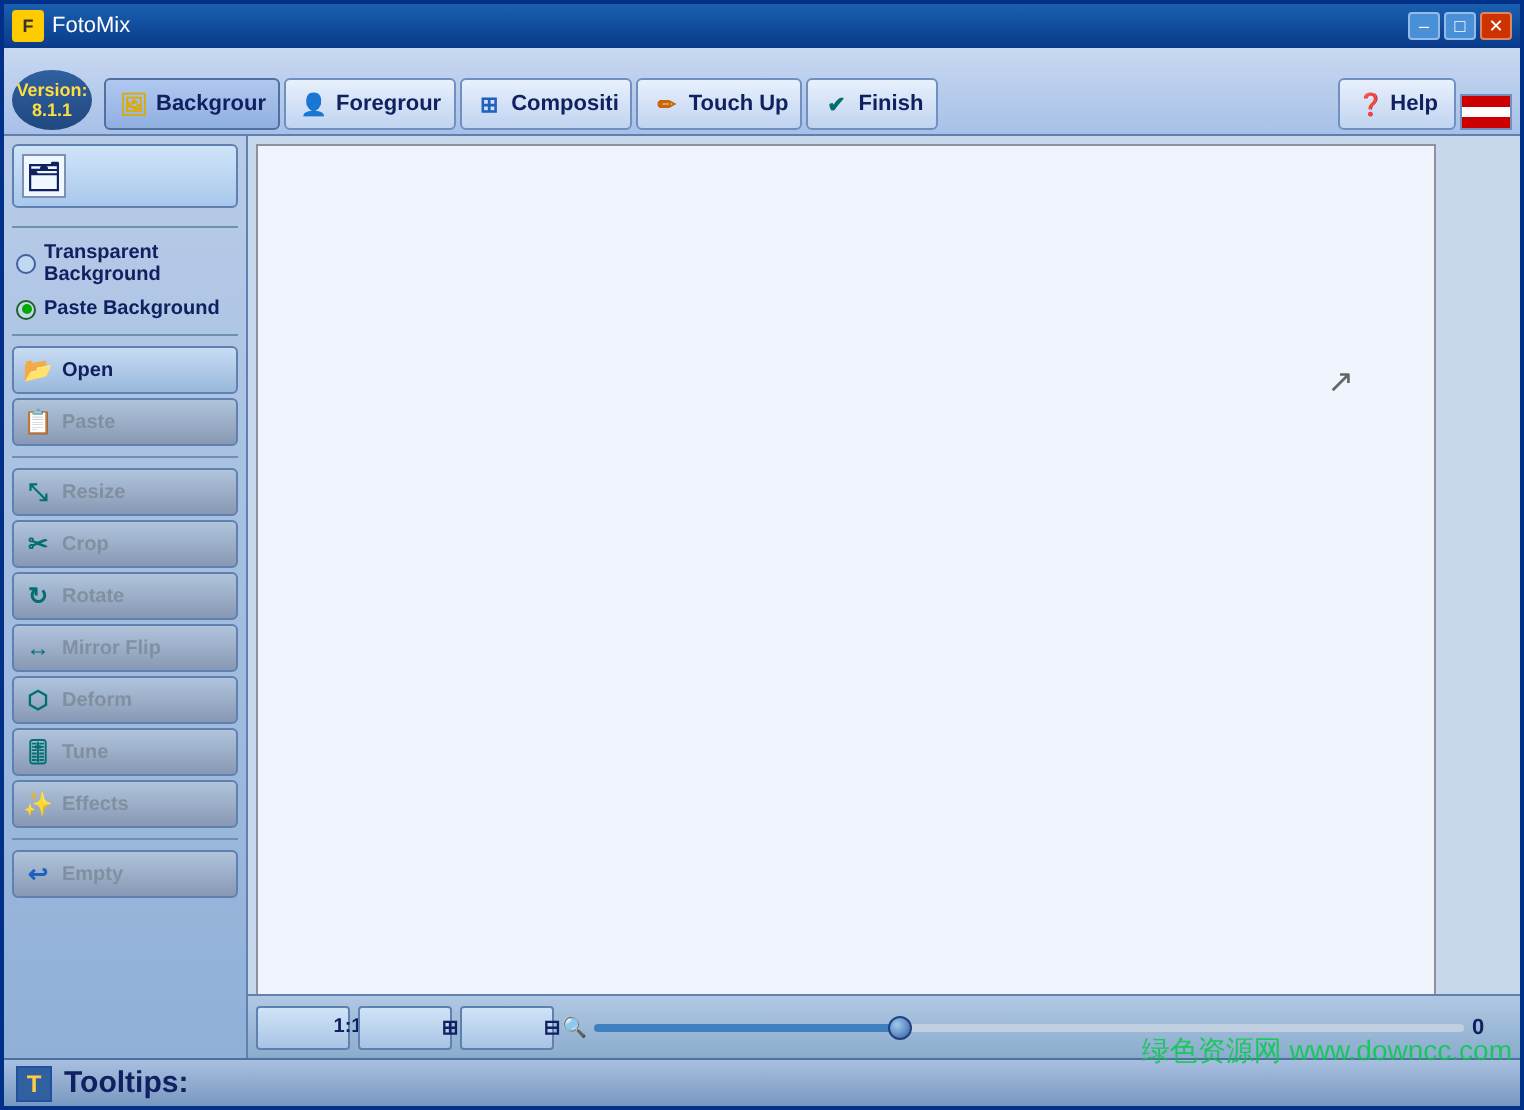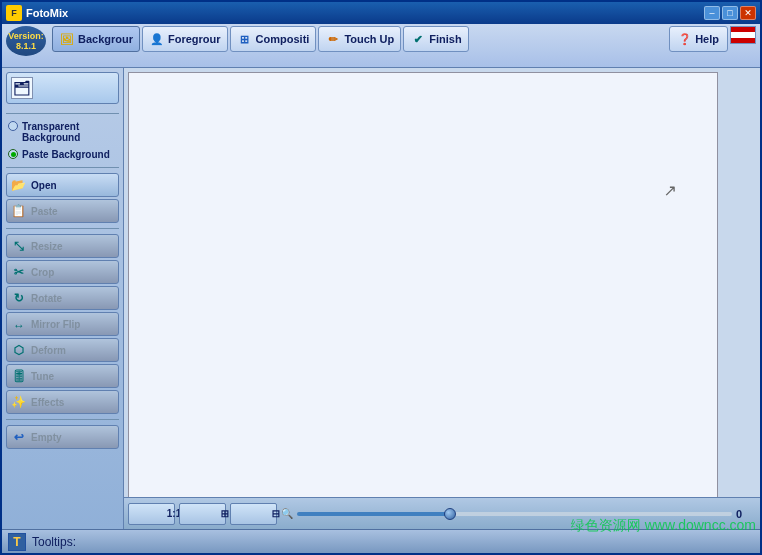--- a/index.html
+++ b/index.html
@@ -42,21 +42,21 @@
       align-items: center;
       justify-content: center;
       font-size: 9px;
       font-weight: bold;
       color: #333;
     }
 
     .title-bar-text {
       flex: 1;
       font-size: 11px;
-      font-weight: bold;
+      font-weight: normal;
     }
 
     .title-bar-buttons {
       display: flex;
       gap: 2px;
     }
 
     .title-btn {
       width: 16px;
       height: 14px;
@@ -73,21 +73,21 @@
     .title-btn.minimize { background: #4a90d9; }
     .title-btn.maximize { background: #4a90d9; }
     .title-btn.close { background: #cc3300; }
 
     
     .toolbar {
       background: linear-gradient(to bottom, #c8d8f0, #a8c0e8);
       border-bottom: 1px solid #6080b0;
       height: 44px;
       display: flex;
-      align-items: flex-start;
+      align-items: flex-end;
       padding: 2px 4px;
       gap: 2px;
       flex-shrink: 0;
     }
 
     .version-badge {
       background: linear-gradient(to bottom, #3060a0, #204880);
       border-radius: 50%;
       width: 40px;
       height: 30px;
@@ -197,20 +197,21 @@
       border: 1px solid #8090b0;
       display: flex;
       align-items: center;
       justify-content: center;
       font-size: 14px;
       flex-shrink: 0;
     }
 
     .radio-item {
       display: flex;
+      align-items: center;
       gap: 4px;
       padding: 2px 2px;
       cursor: pointer;
       color: #102060;
       font-size: 10px;
       font-weight: bold;
     }
 
     .radio-dot {
       width: 10px;
@@ -403,22 +404,22 @@
       color: #ffcc44;
       font-weight: bold;
       font-size: 12px;
       display: flex;
       align-items: center;
       justify-content: center;
     }
 
     .tooltips-label {
       color: #102060;
-      font-size: 12px;
-      font-weight: normal;
+      font-size: 15px;
+      font-weight: bold;
     }
 
     .watermark {
       position: absolute;
       bottom: 20px;
       right: 6px;
       font-size: 14px;
       color: #00cc44;
       opacity: 0.8;
     }

